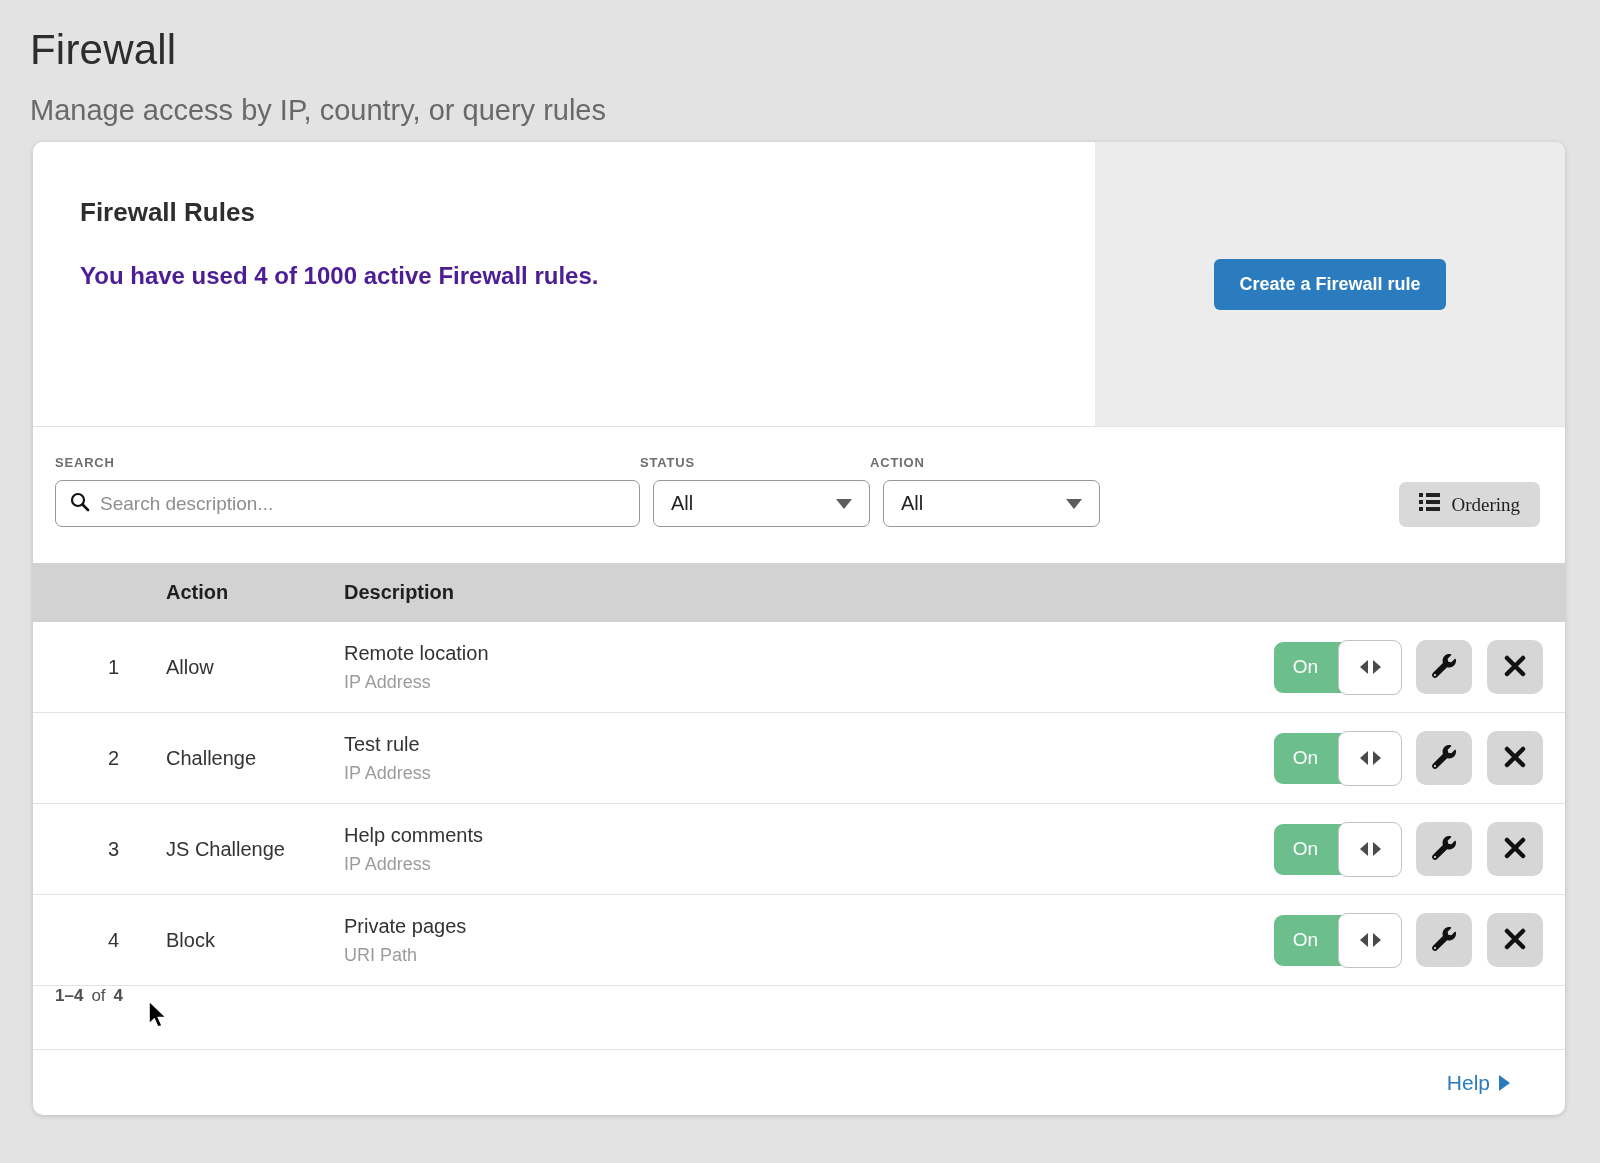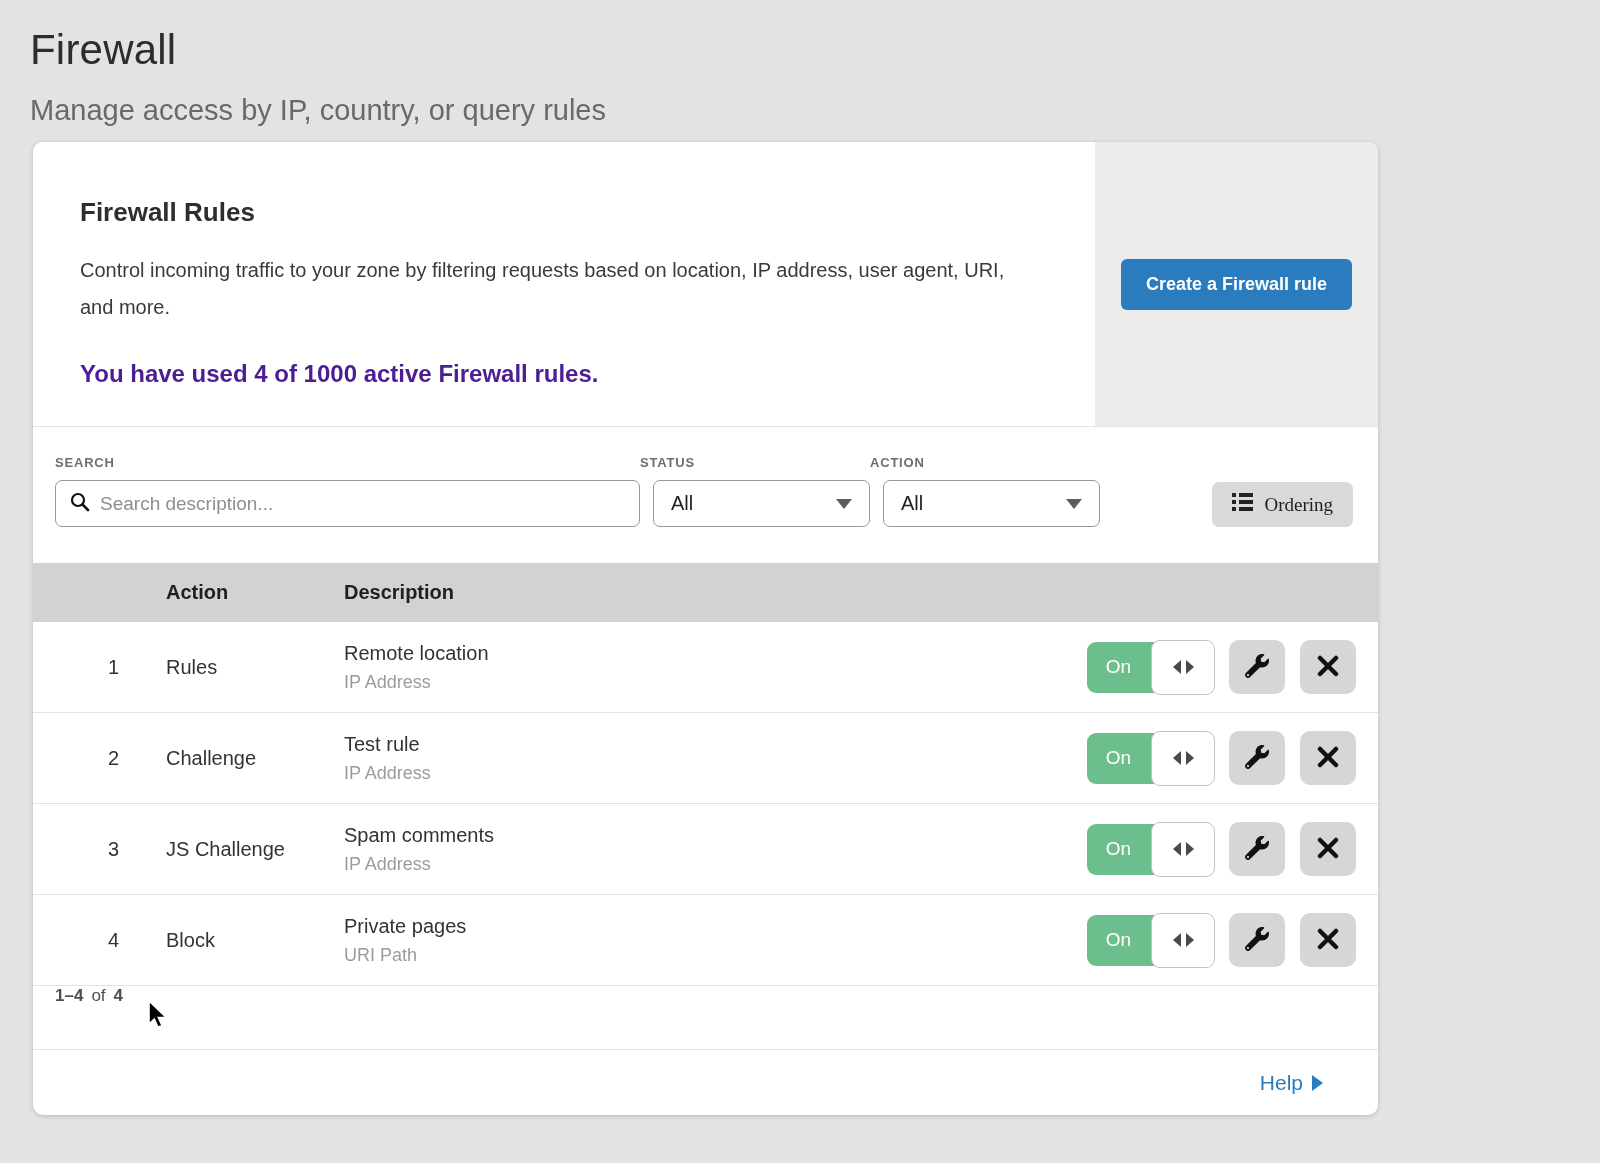--- a/index.html
+++ b/index.html
@@ -13,21 +13,21 @@
   }
 
   
   .page-header { padding:26px 0 0 30px; }
   .page-title { font-size:42px; font-weight:500; color:#2d2d2d; letter-spacing:0.2px; }
   .page-subtitle { margin-top:20px; font-size:29px; font-weight:400; color:#696969; }
 
   
   .card {
     position:absolute; left:33px; top:142px;
-    width:1345px; height:973px;
+    width:1532px; height:973px;
     background:#ffffff; border-radius:10px;
     box-shadow:0 1px 5px rgba(0,0,0,0.18);
     display:flex; flex-direction:column;
   }
 
   
   .card-top { display:flex; height:285px; border-bottom:1px solid #e2e2e2;
               border-radius:10px 10px 0 0; overflow:hidden; }
   .card-top-left { width:1062px; padding:55px 60px 0 47px; background:#ffffff; }
   .rules-title { font-size:26px; font-weight:bold; color:#2e2e2e; margin-bottom:24px; }
@@ -129,21 +129,20 @@
 <div class="page-header">
   <div class="page-title">Firewall</div>
   <div class="page-subtitle">Manage access by IP, country, or query rules</div>
 </div>
 
 <div class="card">
 
   <div class="card-top">
     <div class="card-top-left">
       <div class="rules-title">Firewall Rules</div>
-      <div class="rules-desc">Control incoming traffic to your zone by filtering requests based on location, IP address, user agent, URI, and more.</div>
       <div class="rules-usage">You have used 4 of 1000 active Firewall rules.</div>
     </div>
     <div class="card-top-aside">
       <button class="create-btn">Create a Firewall rule</button>
     </div>
   </div>
 
   <div class="filters">
     <div class="filter-group">
       <div class="filter-label">SEARCH</div>
@@ -190,21 +189,21 @@
   </div>
 
   <div class="table-header">
     <div class="col-num"></div>
     <div class="col-action">Action</div>
     <div class="col-desc">Description</div>
   </div>
 
   <div class="rule-row">
     <div class="cell-num">1</div>
-    <div class="cell-action">Rules</div>
+    <div class="cell-action">Allow</div>
     <div class="cell-desc">
       <div class="desc-title">Remote location</div>
       <div class="desc-sub">IP Address</div>
     </div>
     <div class="cell-controls">
       <div class="toggle">
         <span class="toggle-on-label">On</span>
         <span class="toggle-knob">
           <span class="tri-left"></span>
           <span class="tri-right"></span>
@@ -256,21 +255,21 @@
             </svg>
         </span>
       </button>
     </div>
   </div>
 
   <div class="rule-row">
     <div class="cell-num">3</div>
     <div class="cell-action">JS Challenge</div>
     <div class="cell-desc">
-      <div class="desc-title">Spam comments</div>
+      <div class="desc-title">Help comments</div>
       <div class="desc-sub">IP Address</div>
     </div>
     <div class="cell-controls">
       <div class="toggle">
         <span class="toggle-on-label">On</span>
         <span class="toggle-knob">
           <span class="tri-left"></span>
           <span class="tri-right"></span>
         </span>
       </div>

